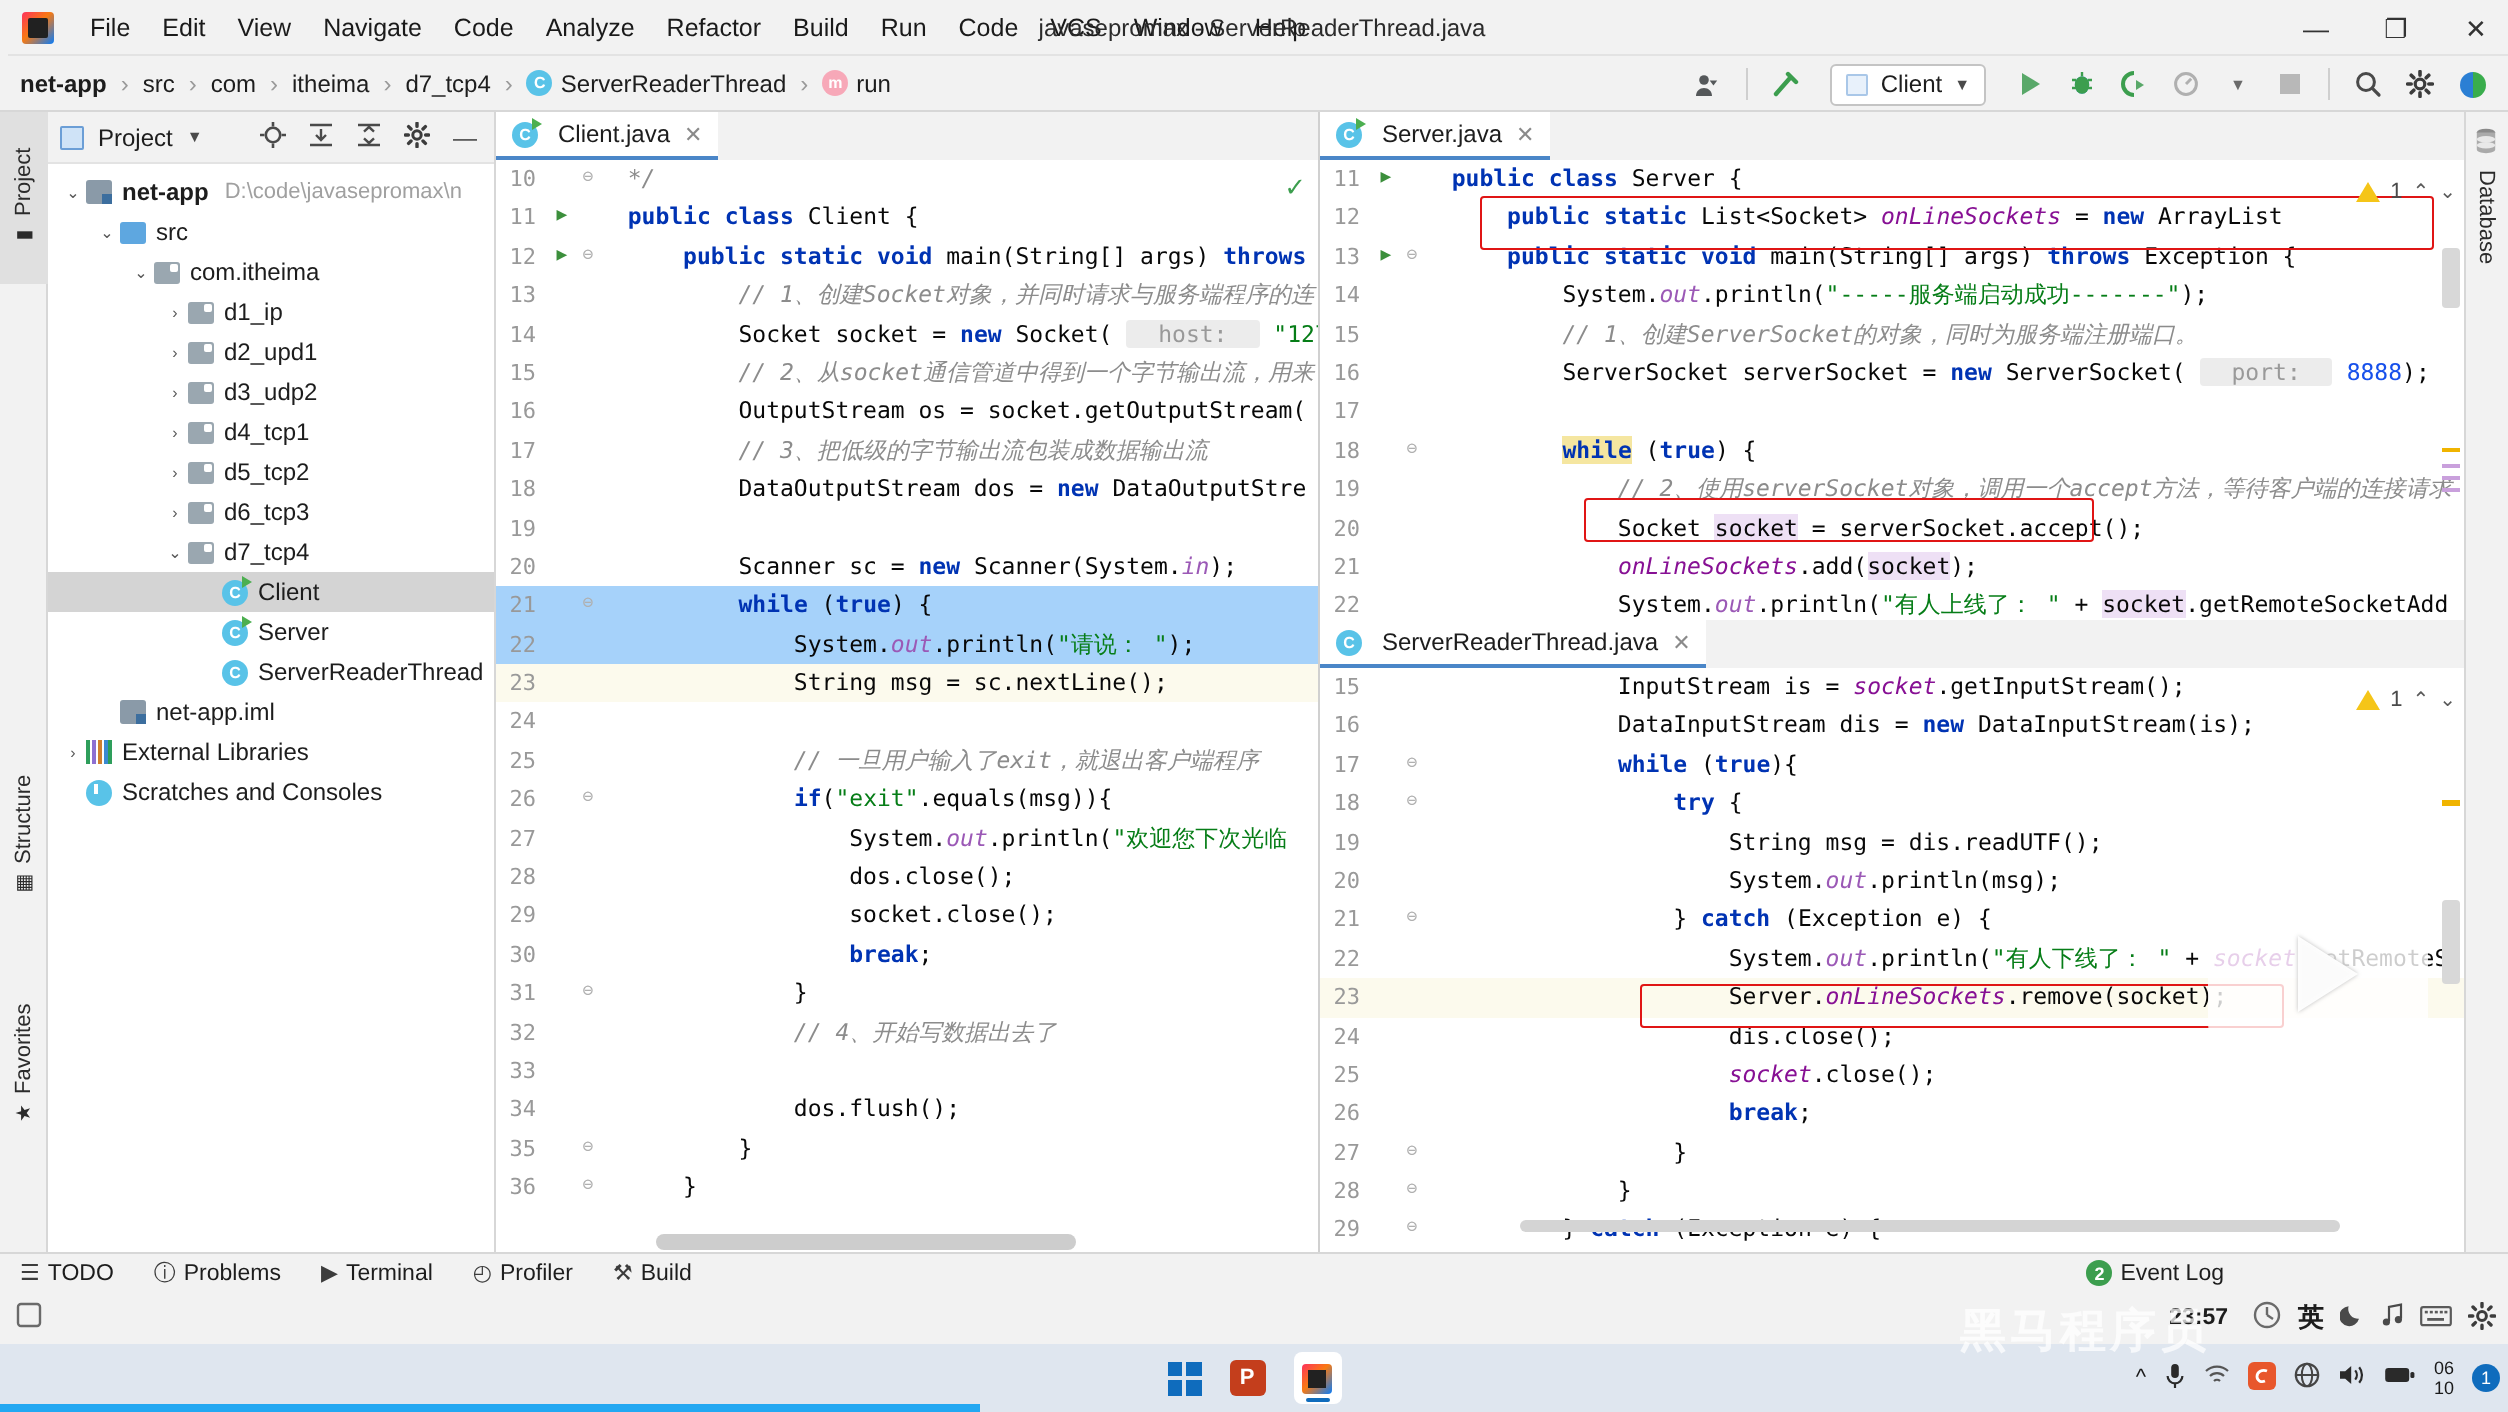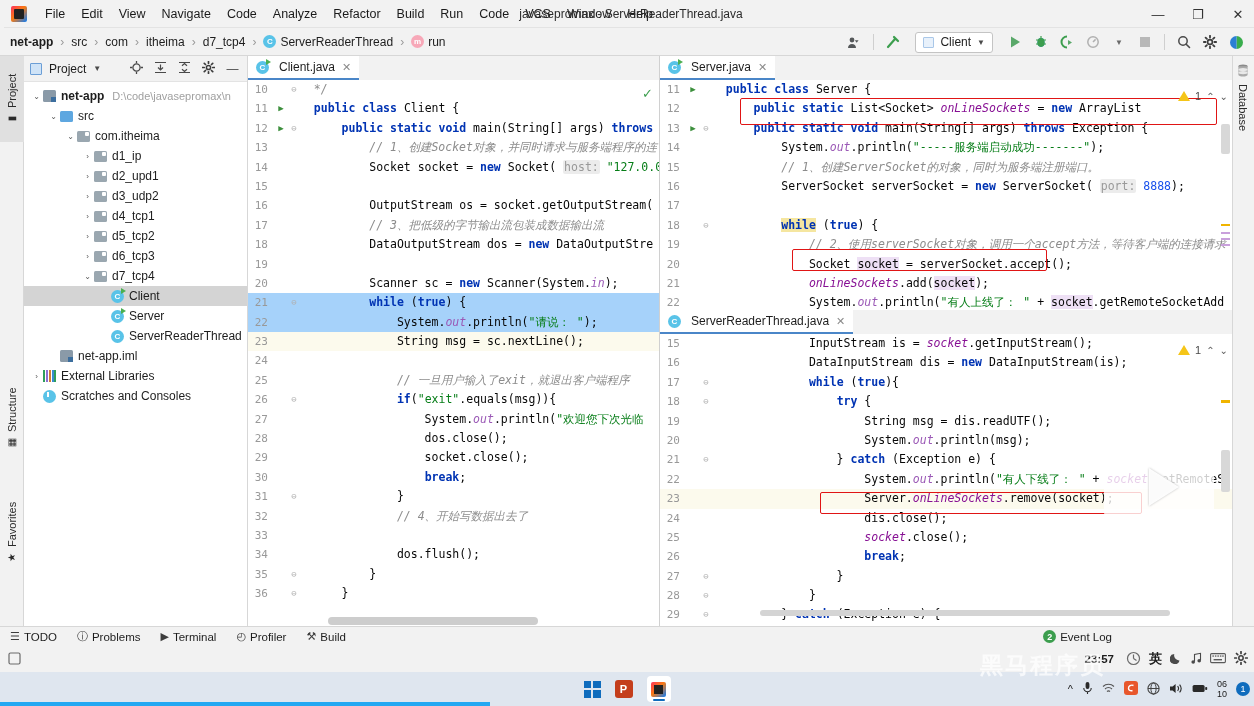--- a/index.html
+++ b/index.html
@@ -127,21 +127,21 @@
   .gmark { width:14px; flex:none; text-align:center; color:#3c8f3c; font-size:9px;}
   .gfold { width:12px; flex:none; text-align:center; color:#b0b0b0; font-size:9px;}
   .ctxt { flex:1; }
 
   .kw   { color:#0033b3; font-weight:bold;}
   .str  { color:#067d17; }
   .num  { color:#1750eb; }
   .cm   { color:#8c8c8c; font-style:italic; }
   .fld  { color:#871094; font-style:italic; }
   .stat { color:#9b59b6; font-style:italic; }
-  .hint { color:#999; background:#ececec; border-radius:2px; padding:0 1px;}
+  .hint { color:#999; background:#ececec; border-radius:2px; padding:0 16px;}
   .pln  { color:#080808; }
 
   .sel-line { background:#a6d2fa; }
   .cur-line { background:#fcfaed; }
   .hl-kw { background:#f5e6a0; }
   .hl-ident { background:#eee0f5; }
 
   .redbox { position:absolute; border:1.7px solid #e01515; border-radius:2px; pointer-events:none; z-index:5;}
 
   
@@ -481,21 +481,21 @@
         <span>Client.java</span>
         <span class="x">✕</span>
       </div>
     </div>
     <div class="code" id="code-left" style="height:546px;">
         <div class="cline"><span class="gut">10</span><span class="gmark"></span><span class="gfold">⊖</span><span class="ctxt"><span class="pln">  </span><span class="cm">*/</span></span></div>
         <div class="cline"><span class="gut">11</span><span class="gmark">▶</span><span class="gfold"></span><span class="ctxt"><span class="pln">  </span><span class="kw">public class </span><span class="pln">Client {</span></span></div>
         <div class="cline"><span class="gut">12</span><span class="gmark">▶</span><span class="gfold">⊖</span><span class="ctxt"><span class="pln">      </span><span class="kw">public static void </span><span class="pln">main(String[] args) </span><span class="kw">throws</span></span></div>
         <div class="cline"><span class="gut">13</span><span class="gmark"></span><span class="gfold"></span><span class="ctxt"><span class="cm">          // 1、创建Socket对象，并同时请求与服务端程序的连</span></span></div>
         <div class="cline"><span class="gut">14</span><span class="gmark"></span><span class="gfold"></span><span class="ctxt"><span class="pln">          Socket socket = </span><span class="kw">new </span><span class="pln">Socket( </span><span class="hint">host:</span><span class="pln"> </span><span class="str">"127.0.0.</span></span></div>
-        <div class="cline"><span class="gut">15</span><span class="gmark"></span><span class="gfold"></span></div>
+        <div class="cline"><span class="gut">15</span><span class="gmark"></span><span class="gfold"></span><span class="ctxt"><span class="cm">          // 2、从socket通信管道中得到一个字节输出流，用来</span></span></div>
         <div class="cline"><span class="gut">16</span><span class="gmark"></span><span class="gfold"></span><span class="ctxt"><span class="pln">          OutputStream os = socket.getOutputStream(</span></span></div>
         <div class="cline"><span class="gut">17</span><span class="gmark"></span><span class="gfold"></span><span class="ctxt"><span class="cm">          // 3、把低级的字节输出流包装成数据输出流</span></span></div>
         <div class="cline"><span class="gut">18</span><span class="gmark"></span><span class="gfold"></span><span class="ctxt"><span class="pln">          DataOutputStream dos = </span><span class="kw">new </span><span class="pln">DataOutputStre</span></span></div>
         <div class="cline"><span class="gut">19</span><span class="gmark"></span><span class="gfold"></span><span class="ctxt"></span></div>
         <div class="cline"><span class="gut">20</span><span class="gmark"></span><span class="gfold"></span><span class="ctxt"><span class="pln">          Scanner sc = </span><span class="kw">new </span><span class="pln">Scanner(System.</span><span class="stat">in</span><span class="pln">);</span></span></div>
         <div class="cline sel-line"><span class="gut">21</span><span class="gmark"></span><span class="gfold">⊖</span><span class="ctxt"><span class="pln">          </span><span class="kw">while </span><span class="pln">(</span><span class="kw">true</span><span class="pln">) {</span></span></div>
         <div class="cline sel-line"><span class="gut">22</span><span class="gmark"></span><span class="gfold"></span><span class="ctxt"><span class="pln">              System.</span><span class="stat">out</span><span class="pln">.println(</span><span class="str">"请说： "</span><span class="pln">);</span></span></div>
         <div class="cline cur-line"><span class="gut">23</span><span class="gmark"></span><span class="gfold"></span><span class="ctxt"><span class="pln">              String msg = sc.nextLine();</span></span></div>
         <div class="cline"><span class="gut">24</span><span class="gmark"></span><span class="gfold"></span><span class="ctxt"></span></div>
         <div class="cline"><span class="gut">25</span><span class="gmark"></span><span class="gfold"></span><span class="ctxt"><span class="cm">              // 一旦用户输入了exit，就退出客户端程序</span></span></div>

